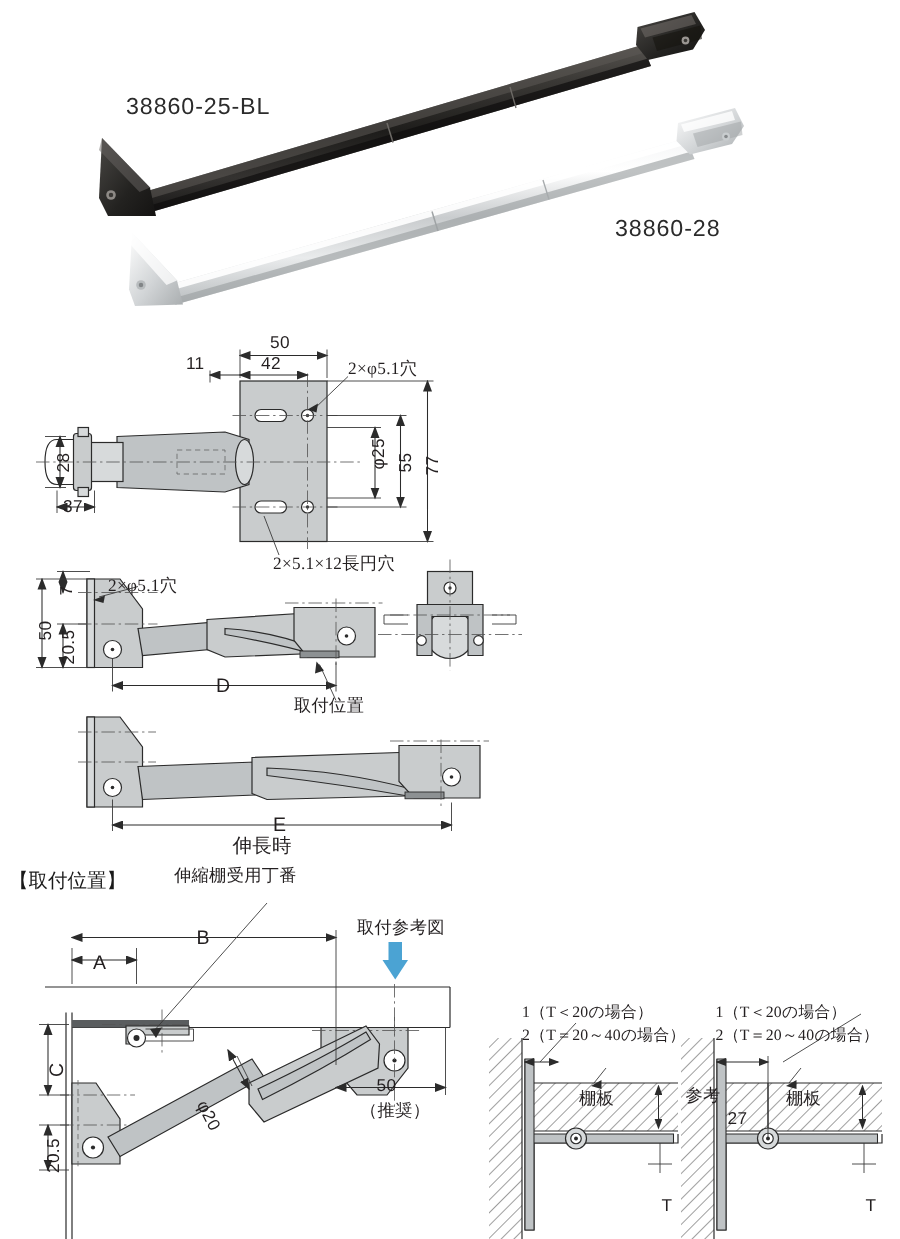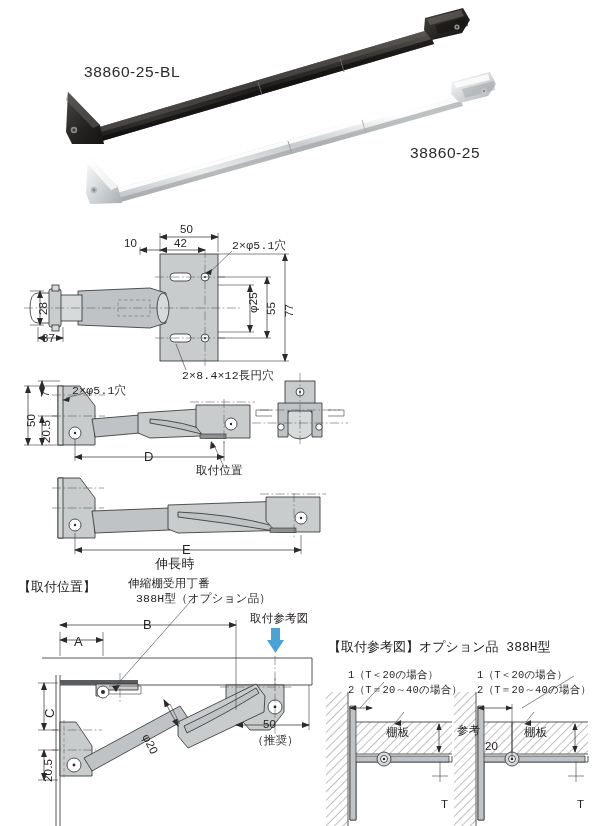--- a/index.html
+++ b/index.html
@@ -30,21 +30,21 @@
     transform-origin: 0 0;
     transform: rotate(-90deg);
   }
   .prodcode {
     position: absolute;
     font-size: 15.5px;
     color: #2b2b2b;
     letter-spacing: .6px;
     white-space: nowrap;
   }
-  .jp { font-family: Liberation Mono, monospace; }
+  .jp { font-family: Liberation Serif, serif; }
   .sect-title {
     position: absolute;
     font-size: 13px;
     color: #1a1a1a;
     white-space: nowrap;
   }
 
   
   #photos { position: absolute; left: 0; top: 0; width: 600px; height: 205px; }
 
@@ -131,21 +131,21 @@
 
         <polygon points="452,82 490,72 496,84 488,96 460,103 451,94" fill="url(#slvend)"></polygon>
         <polygon points="454,83 488,74 490,80 456,88" fill="#ffffff" opacity=".8"></polygon>
         <polygon points="462,89 494,81 495,90 465,98" fill="#9fa3a5" opacity=".5"></polygon>
         <circle cx="484" cy="91" r="2.6" fill="#c9cdcf"></circle>
         <circle cx="484" cy="91" r="1.2" fill="#86898b"></circle>
       </g>
     </svg>
 
     <div class="prodcode" style="left:84px; top:63px;">38860-25-BL</div>
-    <div class="prodcode" style="left:410px; top:144px;">38860-25</div>
+    <div class="prodcode" style="left:410px; top:144px;">38860-28</div>
   </div>
 
   <div class="abs" style="left:0; top:205px; width:600px; height:360px;">
     <svg width="600" height="360" viewBox="0 0 600 360">
       <defs>
         <marker id="ar" markerWidth="8" markerHeight="8" refX="7" refY="3" orient="auto" markerUnits="userSpaceOnUse">
           <path d="M0,0 L8,3 L0,6 z" fill="#2b2b2b"></path>
         </marker>
         <marker id="arL" markerWidth="8" markerHeight="8" refX="1" refY="3" orient="auto" markerUnits="userSpaceOnUse">
           <path d="M8,0 L0,3 L8,6 z" fill="#2b2b2b"></path>
@@ -296,45 +296,44 @@
         <line class="cl" x1="294" y1="288" x2="294" y2="334"></line>
         <line class="cl" x1="260" y1="289" x2="326" y2="289"></line>
 
         <line class="dim" x1="75" y1="345" x2="301" y2="345" marker-start="url(#arL)" marker-end="url(#ar)"></line>
         <line class="thin" x1="75" y1="328" x2="75" y2="349"></line>
         <line class="thin" x1="301" y1="330" x2="301" y2="349"></line>
       </g>
     </svg>
 
     <div class="lbl" style="left:180px; top:18px;">50</div>
-    <div class="lbl" style="left:124px; top:32px;">10</div>
+    <div class="lbl" style="left:124px; top:32px;">11</div>
     <div class="lbl" style="left:174px; top:32px;">42</div>
     <div class="lbl jp" style="left:232px; top:33px;">2×φ5.1穴</div>
     <div class="lbl vert" style="left:247px; top:108px;">φ25</div>
     <div class="lbl vert" style="left:265px; top:110px;">55</div>
     <div class="lbl vert" style="left:283px; top:112px;">77</div>
     <div class="lbl vert" style="left:37px; top:110px;">28</div>
     <div class="lbl" style="left:42px; top:127px;">37</div>
-    <div class="lbl jp" style="left:182px; top:163px;">2×8.4×12長円穴</div>
+    <div class="lbl jp" style="left:182px; top:163px;">2×5.1×12長円穴</div>
 
     <div class="lbl vert" style="left:39px; top:192px;">7</div>
     <div class="lbl vert" style="left:25px; top:222px;">50</div>
     <div class="lbl vert" style="left:40px; top:238px;">20.5</div>
     <div class="lbl jp" style="left:72px; top:178px;">2×φ5.1穴</div>
     <div class="lbl" style="left:144px; top:244px; font-size:13px;">D</div>
     <div class="lbl jp" style="left:196px; top:258px;">取付位置</div>
     <div class="lbl" style="left:182px; top:337px; font-size:13px;">E</div>
     <div class="lbl jp" style="left:155px; top:350px; font-size:13px;">伸長時</div>
   </div>
 
-  <div class="abs" style="left:0; top:570px; width:335px; height:256px;margin-left:12px;">
+  <div class="abs" style="left:0; top:570px; width:335px; height:256px;">
 
     <div class="sect-title jp" style="left:6px; top:8px;">【取付位置】</div>
     <div class="lbl jp" style="left:116px; top:6px;">伸縮棚受用丁番</div>
-    <div class="lbl jp" style="left:124px; top:21px;">388H型（オプション品）</div>
     <div class="lbl jp" style="left:238px; top:41px;">取付参考図</div>
 
     <svg width="335" height="256" viewBox="0 0 335 256">
       <defs>
         <marker id="ar2" markerWidth="8" markerHeight="8" refX="7" refY="3" orient="auto" markerUnits="userSpaceOnUse">
           <path d="M0,0 L8,3 L0,6 z" fill="#2b2b2b"></path>
         </marker>
         <marker id="ar2L" markerWidth="8" markerHeight="8" refX="1" refY="3" orient="auto" markerUnits="userSpaceOnUse">
           <path d="M8,0 L0,3 L8,6 z" fill="#2b2b2b"></path>
         </marker>
@@ -409,21 +408,20 @@
     <div class="lbl" style="left:131px; top:47px; font-size:13px;">B</div>
     <div class="lbl vert" style="left:30px; top:148px; font-size:13px;">C</div>
     <div class="lbl vert" style="left:30px; top:212px;">20.5</div>
     <div class="lbl" style="left:139px; top:162px; transform-origin:0 0; transform:rotate(63deg);">φ20</div>
     <div class="lbl" style="left:251px; top:148px;">50</div>
     <div class="lbl jp" style="left:240px; top:163px;">（推奨）</div>
   </div>
 
   <div class="abs" style="left:326px; top:630px; width:274px; height:196px;">
 
-    <div class="sect-title jp" style="left:2px; top:8px;">【取付参考図】オプション品 388H型</div>
 
     <div class="lbl sm jp" style="left:22px; top:38px;">1（T＜20の場合）</div>
     <div class="lbl sm jp" style="left:22px; top:53px;">2（T＝20～40の場合）</div>
     <div class="lbl sm jp" style="left:151px; top:38px;">1（T＜20の場合）</div>
     <div class="lbl sm jp" style="left:151px; top:53px;">2（T＝20～40の場合）</div>
 
     <svg width="274" height="196" viewBox="0 0 274 196">
       <defs>
         <pattern id="hatch" width="7" height="7" patternTransform="rotate(45)" patternUnits="userSpaceOnUse">
           <line x1="0" y1="0" x2="0" y2="7" stroke="#3a3a3a" stroke-width=".7"></line>
@@ -495,17 +493,17 @@
         <line class="thin" x1="200" y1="92" x2="208" y2="82"></line>
         <path d="M198,94 l7,-4 l0,6 z" fill="#2b2b2b"></path>
       </g>
     </svg>
 
     <div class="lbl jp" style="left:60px; top:95px;">棚板</div>
     <div class="lbl" style="left:115px; top:168px;">T</div>
 
     <div class="lbl jp" style="left:198px; top:95px;">棚板</div>
     <div class="lbl jp" style="left:131px; top:93px;">参考</div>
-    <div class="lbl" style="left:159px; top:110px;">20</div>
+    <div class="lbl" style="left:159px; top:110px;">27</div>
     <div class="lbl" style="left:251px; top:168px;">T</div>
   </div>
 
 </div>
 
 </body></html>

